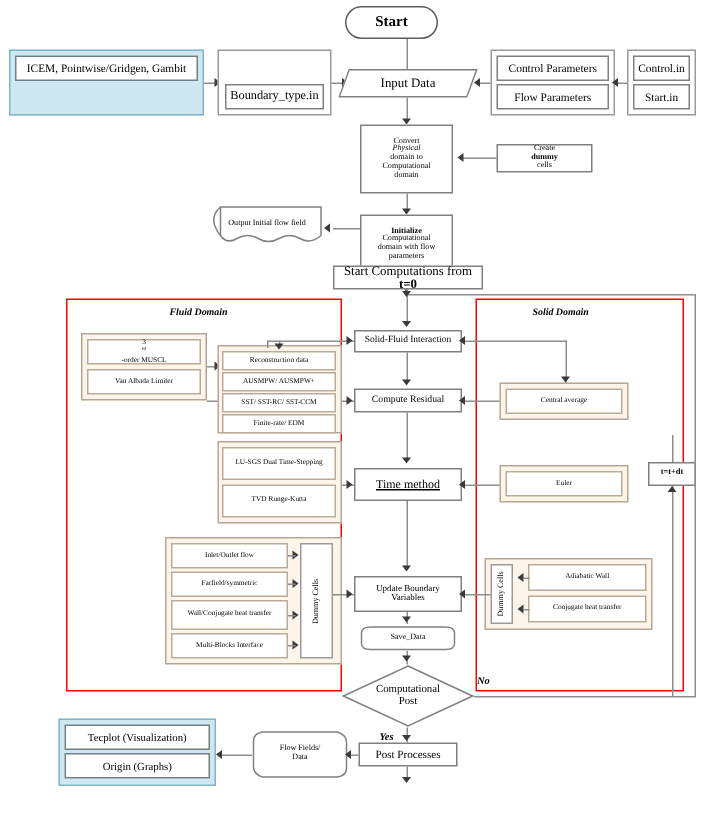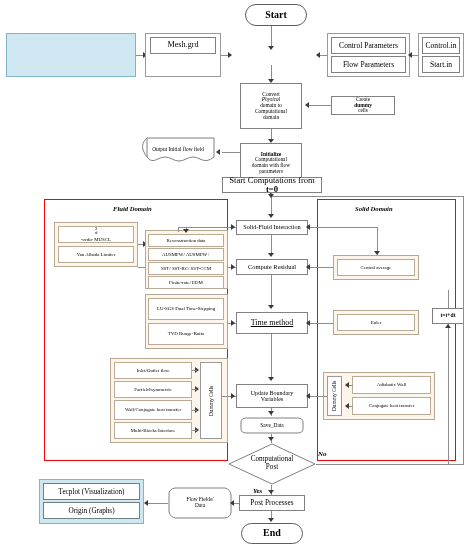--- a/index.html
+++ b/index.html
@@ -138,37 +138,44 @@
   .arr-l{border-top:3px solid transparent;border-bottom:3px solid transparent;border-right:4px solid #3a3a3a;}
   .ital{}
   .bold{font-weight:bold;}
   sup{font-size:0.65em;}
 </style>
 </head>
 <body>
 
 <div id="root">
 
-  <div class="node term" style="left:245px;top:4px;width:62px;height:22px;">
+  <div class="node term" style="left:230px;top:4px;width:62px;height:22px;">
     <span>Start</span>
   </div>
   <div class="ln lnv" style="left:271px;top:26px;height:22px;"></div>
   <div class="arr arr-d" style="left:268px;top:46px;"></div>
 
   <div class="bluebox" style="left:6px;top:33px;width:130px;height:44px;"></div>
+  <div class="bluebox-inner" style="left:10px;top:37px;width:122px;height:17px;">
+    <span>ICEM, Pointwise/Gridgen, Gambit</span>
+  </div>
   <div class="ln lnh" style="left:136px;top:55px;width:9px;"></div>
   <div class="arr arr-r" style="left:143px;top:52px;"></div>
 
   <div class="groupgrey" style="left:145px;top:33px;width:76px;height:44px;"></div>
-  <div class="node" style="left:150px;top:37px;width:66px;height:17px;font-size:8.2px;">
-    <span>Mesh.grd</span>
+  <div class="node" style="left:150px;top:56px;width:66px;height:17px;font-size:8.2px;">
+    <span>Boundary_type.in</span>
   </div>
   <div class="ln lnh" style="left:221px;top:55px;width:9px;"></div>
   <div class="arr arr-r" style="left:228px;top:52px;"></div>
 
+  <div class="node paral" style="left:229px;top:46px;width:86px;height:19px;">
+    <div class="pshape"></div>
+    <span class="ptext">Input Data</span>
+  </div>
 
   <div class="groupgrey" style="left:327px;top:33px;width:83px;height:44px;"></div>
   <div class="node" style="left:331px;top:37px;width:75px;height:17px;font-size:7.6px;">
     <span>Control Parameters</span>
   </div>
   <div class="node" style="left:331px;top:56px;width:75px;height:17px;font-size:7.6px;">
     <span>Flow Parameters</span>
   </div>
   <div class="ln lnh" style="left:318px;top:55px;width:9px;"></div>
   <div class="arr arr-l" style="left:316px;top:52px;"></div>
@@ -379,23 +386,20 @@
   <div class="bluebox" style="left:39px;top:479px;width:105px;height:45px;"></div>
   <div class="bluebox-inner" style="left:43px;top:483px;width:97px;height:17px;font-size:7.2px;">
     <span>Tecplot (Visualization)</span>
   </div>
   <div class="bluebox-inner" style="left:43px;top:502px;width:97px;height:17px;font-size:7.2px;">
     <span>Origin (Graphs)</span>
   </div>
   <div class="ln lnh" style="left:146px;top:503px;width:22px;"></div>
   <div class="arr arr-l" style="left:144px;top:500px;"></div>
 
-  <div class="node term" style="left:241px;top:523px;width:62px;height:21px;">
-    <span>End</span>
-  </div>
   <div class="ln lnv" style="left:271px;top:511px;height:9px;"></div>
   <div class="arr arr-d" style="left:268px;top:518px;"></div>
 
   <div class="ln lnv" style="left:271px;top:193px;height:22px;"></div>
   <div class="arr arr-d" style="left:268px;top:214px;"></div>
 
   <div class="ln lnv" style="left:271px;top:235px;height:20px;"></div>
   <div class="arr arr-d" style="left:268px;top:253px;"></div>
 
   <div class="ln lnv" style="left:271px;top:275px;height:32px;"></div>

